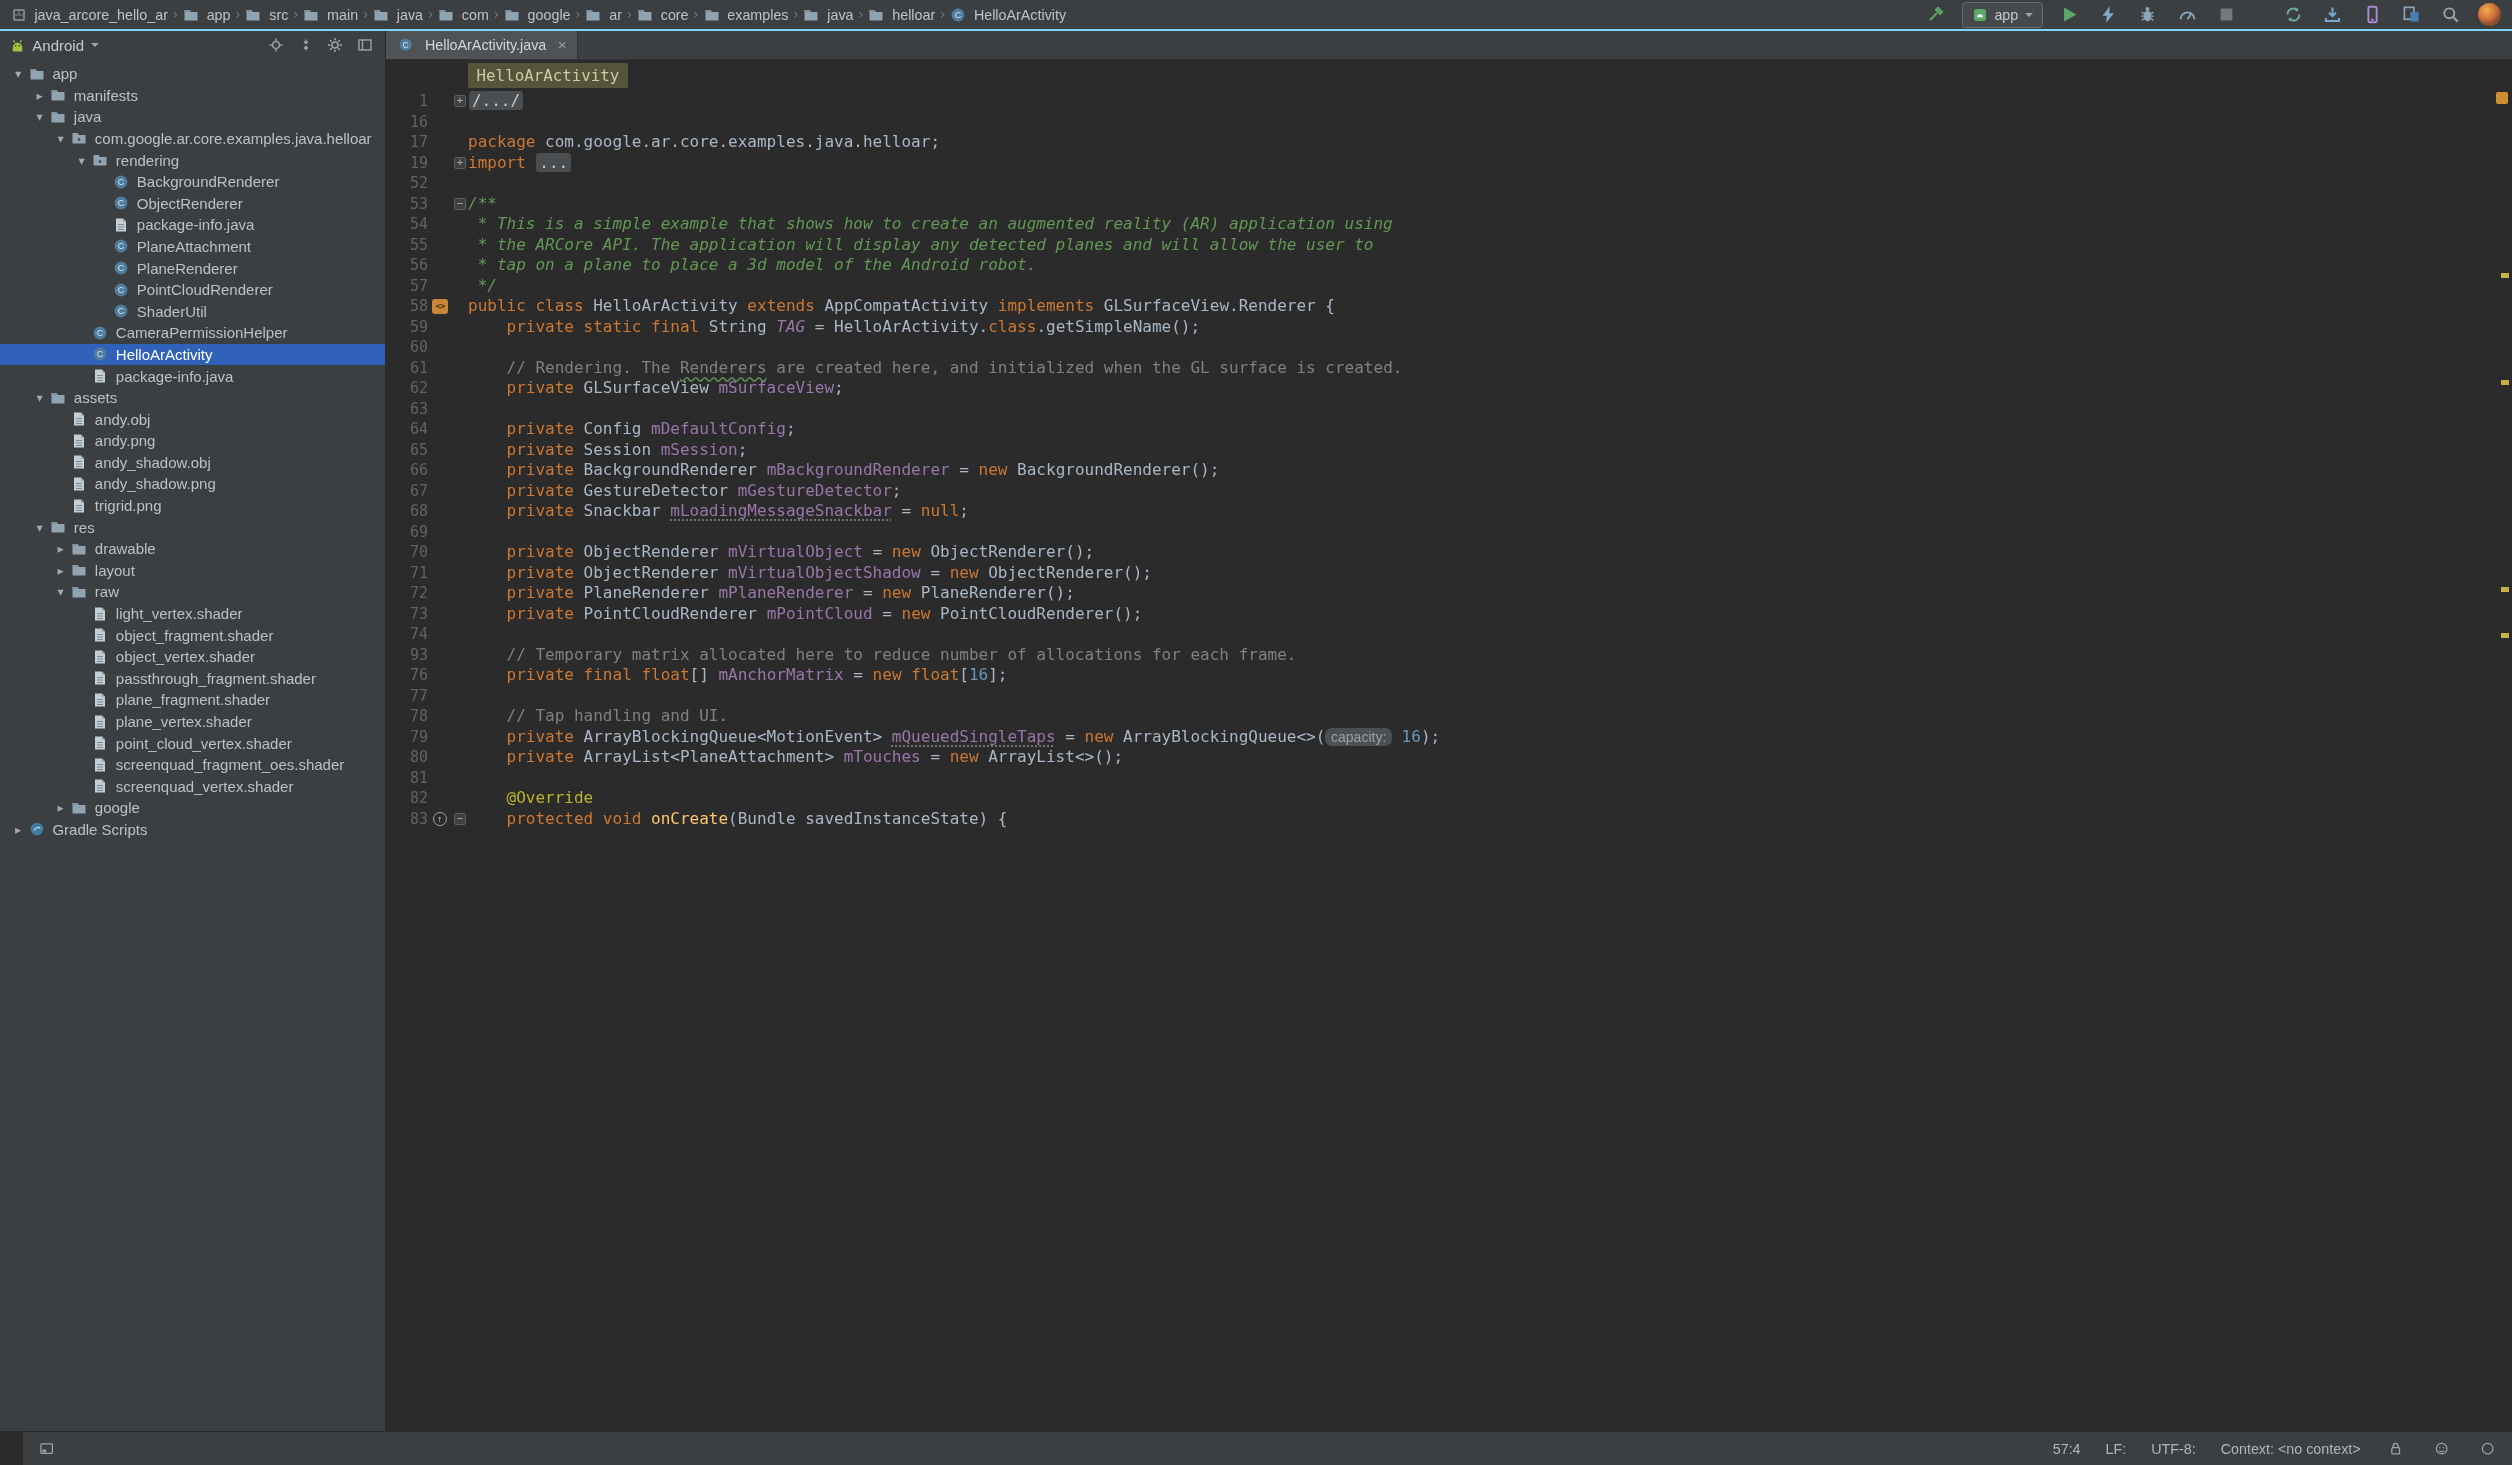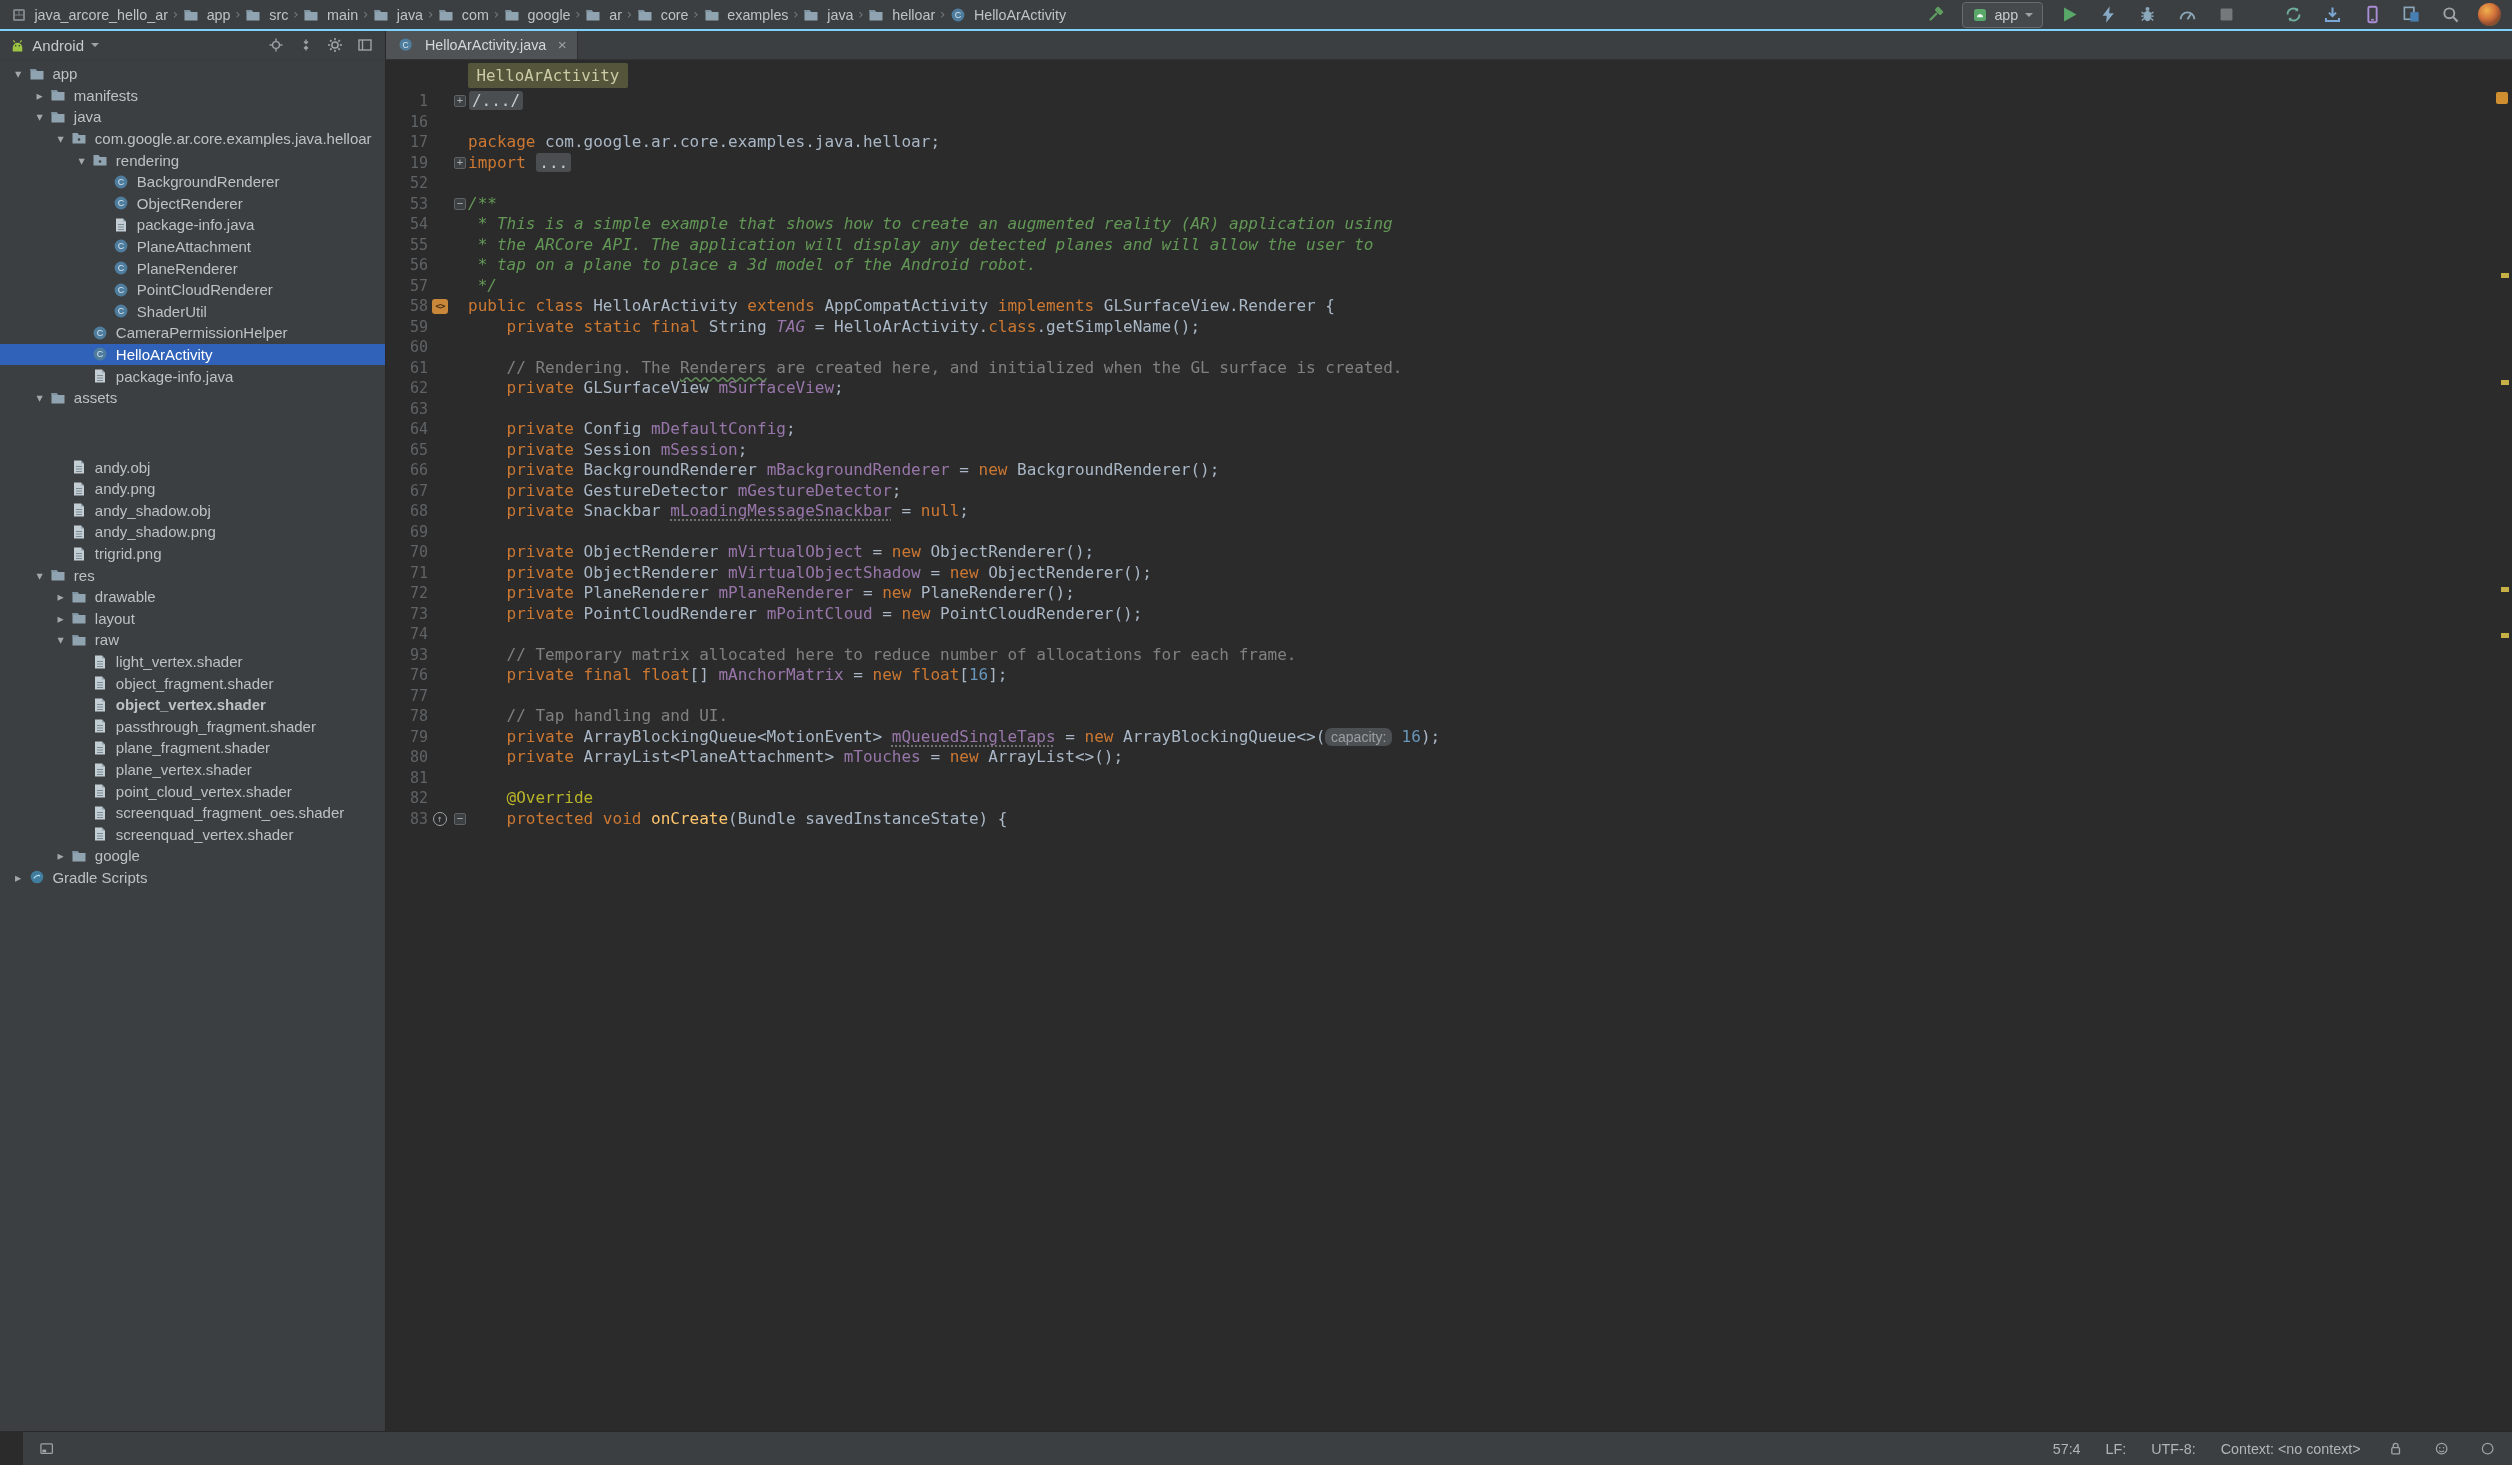--- a/index.html
+++ b/index.html
@@ -529,21 +529,21 @@
         <div class="tree-row" style="padding-left: 29px;">
           <span class="arrow">▾</span>
           <span class="ticon">
             <svg viewBox="0 0 16 16">
               <path d="M1.5 13.5V3h5l1.5 2h6.5v8.5z" fill="#8fa3b0"></path>
               <path d="M1.5 3h5l1.5 2H1.5z" fill="#7d93a2"></path>
             </svg>
           </span>
           <span class="tree-label">assets</span>
         </div>
-        <div class="tree-row" style="padding-left: 50px; margin-top: 48px;">
+        <div class="tree-row" style="padding-left: 50px;">
           <span class="arrow"></span>
           <span class="ticon">
             <svg viewBox="0 0 16 16">
               <path d="M3 1.5h7l3 3v10H3z" fill="#c3cdd4"></path>
               <path d="M10 1.5l3 3h-3z" fill="#8fa0ab"></path>
               <g stroke="#7c8a94" stroke-width="1">
                 <line x1="5" y1="7.5" x2="11" y2="7.5"></line>
                 <line x1="5" y1="10" x2="11" y2="10"></line>
                 <line x1="5" y1="12.5" x2="11" y2="12.5"></line>
               </g>
@@ -674,21 +674,21 @@
               <path d="M10 1.5l3 3h-3z" fill="#8fa0ab"></path>
               <g stroke="#7c8a94" stroke-width="1">
                 <line x1="5" y1="7.5" x2="11" y2="7.5"></line>
                 <line x1="5" y1="10" x2="11" y2="10"></line>
                 <line x1="5" y1="12.5" x2="11" y2="12.5"></line>
               </g>
             </svg>
           </span>
           <span class="tree-label">object_fragment.shader</span>
         </div>
-        <div class="tree-row" style="padding-left: 71px; font-weight: bold;">
+        <div class="tree-row" style="padding-left: 71px;">
           <span class="arrow"></span>
           <span class="ticon">
             <svg viewBox="0 0 16 16">
               <path d="M3 1.5h7l3 3v10H3z" fill="#c3cdd4"></path>
               <path d="M10 1.5l3 3h-3z" fill="#8fa0ab"></path>
               <g stroke="#7c8a94" stroke-width="1">
                 <line x1="5" y1="7.5" x2="11" y2="7.5"></line>
                 <line x1="5" y1="10" x2="11" y2="10"></line>
                 <line x1="5" y1="12.5" x2="11" y2="12.5"></line>
               </g>

